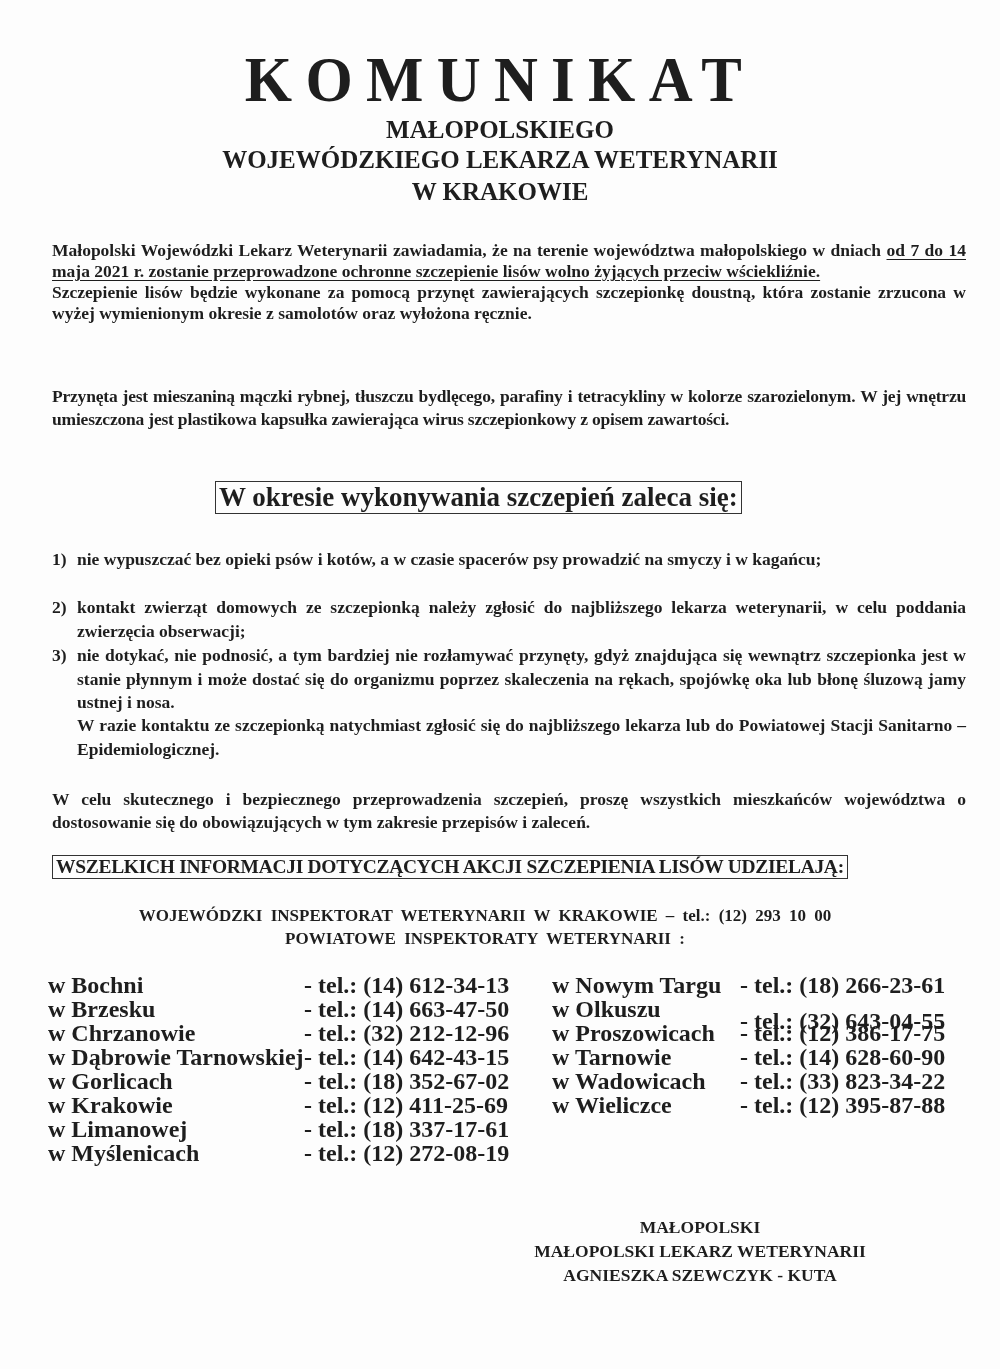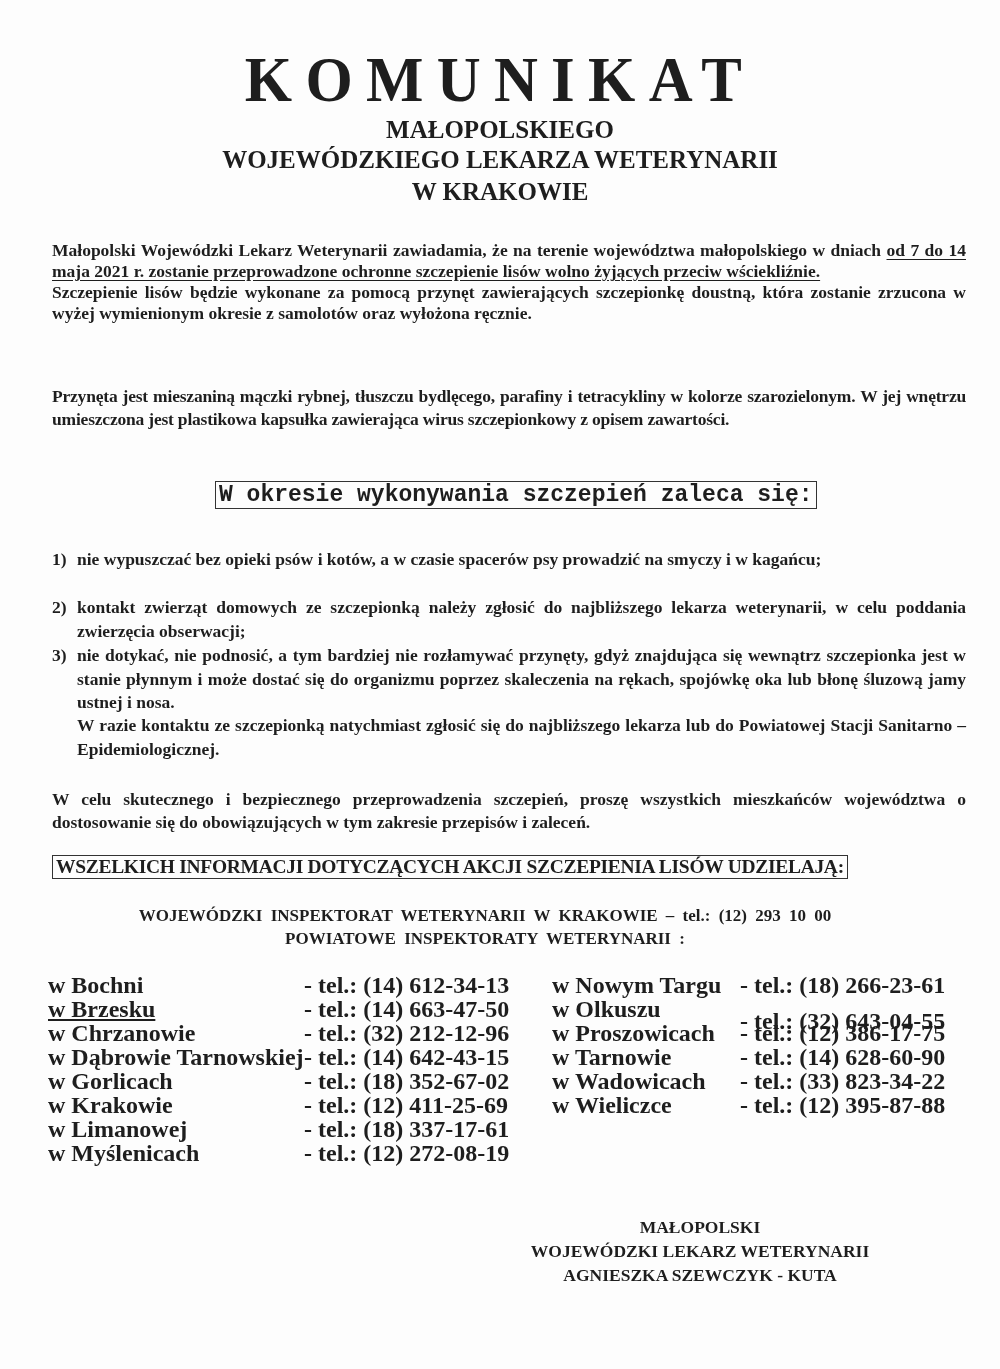--- a/index.html
+++ b/index.html
@@ -74,21 +74,21 @@
 
 <div class="abs para" style="top:240px;">
   <span>Małopolski Wojewódzki Lekarz Weterynarii zawiadamia, że na terenie województwa małopolskiego w dniach </span><span class="u">od 7 do 14 maja 2021 r. zostanie przeprowadzone ochronne szczepienie lisów wolno żyjących przeciw wściekliźnie.</span>
   <br>
   <span>Szczepienie lisów będzie wykonane za pomocą przynęt zawierających szczepionkę doustną, która zostanie zrzucona w wyżej wymienionym okresie z samolotów oraz wyłożona ręcznie.</span>
 </div>
 
 <div class="abs para" style="top:385px; line-height:23px; letter-spacing:-0.2px;">Przynęta jest mieszaniną mączki rybnej, tłuszczu bydlęcego, parafiny i tetracykliny w kolorze szarozielonym. W jej wnętrzu umieszczona jest plastikowa kapsułka zawierająca wirus szczepionkowy z opisem zawartości.</div>
 
 <div class="abs" style="left:215px; top:481px;">
-  <span class="boxed-heading" style="font-size:23px; display:inline-block;font-family:Liberation Mono, monospace;">W okresie wykonywania szczepień zaleca się:</span>
+  <span class="boxed-heading" style="font-size:27px; display:inline-block;">W okresie wykonywania szczepień zaleca się:</span>
 </div>
 
 <div class="abs list-item" style="top:548px;">
   <span class="num">1)</span>
   <span class="txt">nie wypuszczać bez opieki psów i kotów, a w czasie spacerów psy prowadzić na smyczy i w kagańcu;</span>
 </div>
 <div class="abs list-item" style="top:596px;">
   <span class="num">2)</span>
   <span class="txt">kontakt zwierząt domowych ze szczepionką należy zgłosić do najbliższego lekarza weterynarii, w celu poddania zwierzęcia obserwacji;</span>
 </div>
@@ -104,33 +104,33 @@
 
 <div class="abs" style="left:52px; top:855px;">
   <span class="boxed-heading" style="font-size:19.5px; display:inline-block; letter-spacing:-0.3px;">WSZELKICH INFORMACJI DOTYCZĄCYCH AKCJI SZCZEPIENIA LISÓW UDZIELAJĄ:</span>
 </div>
 
 <div class="abs center-line" style="top:905px; left:-15px;">WOJEWÓDZKI  INSPEKTORAT  WETERYNARII  W KRAKOWIE – tel.:  (12)  293 10 00</div>
 <div class="abs center-line" style="top:928px; left:-15px;">POWIATOWE  INSPEKTORATY  WETERYNARII :</div>
 
 <div class="abs" style="left:48px; top:973px; width:470px;">
   <div class="office-row" style="position:relative;"><span>w Bochni</span><span class="tel" style="left:256px;">-  tel.: (14) 612-34-13</span></div>
-  <div class="office-row" style="position:relative;text-decoration:underline;"><span>w Brzesku</span><span class="tel" style="left:256px;">-  tel.: (14) 663-47-50</span></div>
+  <div class="office-row" style="position:relative;"><span>w Brzesku</span><span class="tel" style="left:256px;">-  tel.: (14) 663-47-50</span></div>
   <div class="office-row" style="position:relative;"><span>w Chrzanowie</span><span class="tel" style="left:256px;">-  tel.: (32) 212-12-96</span></div>
   <div class="office-row" style="position:relative;"><span>w Dąbrowie Tarnowskiej</span><span class="tel" style="left:256px;">-  tel.: (14) 642-43-15</span></div>
   <div class="office-row" style="position:relative;"><span>w Gorlicach</span><span class="tel" style="left:256px;">-  tel.: (18) 352-67-02</span></div>
   <div class="office-row" style="position:relative;"><span>w Krakowie</span><span class="tel" style="left:256px;">-  tel.: (12) 411-25-69</span></div>
   <div class="office-row" style="position:relative;"><span>w Limanowej</span><span class="tel" style="left:256px;">-  tel.: (18) 337-17-61</span></div>
   <div class="office-row" style="position:relative;"><span>w Myślenicach</span><span class="tel" style="left:256px;">-  tel.: (12) 272-08-19</span></div>
 </div>
 
 <div class="abs" style="left:552px; top:973px; width:430px;">
   <div class="office-row" style="position:relative;"><span>w Nowym Targu</span><span class="tel" style="left:188px;">- tel.: (18) 266-23-61</span></div>
   <div class="office-row" style="position:relative;"><span>w Olkuszu</span><span class="tel" style="left:188px;margin-top:12px;">- tel.: (32) 643-04-55</span></div>
   <div class="office-row" style="position:relative;"><span>w Proszowicach</span><span class="tel" style="left:188px;">- tel.: (12) 386-17-75</span></div>
   <div class="office-row" style="position:relative;"><span>w Tarnowie</span><span class="tel" style="left:188px;">- tel.: (14) 628-60-90</span></div>
   <div class="office-row" style="position:relative;"><span>w Wadowicach</span><span class="tel" style="left:188px;">- tel.: (33) 823-34-22</span></div>
   <div class="office-row" style="position:relative;"><span>w Wieliczce</span><span class="tel" style="left:188px;">- tel.: (12) 395-87-88</span></div>
 </div>
 
 <div class="abs signature" style="top:1215px;">MAŁOPOLSKI</div>
-<div class="abs signature" style="top:1239px;">WOJEWÓDZKI LEKARZ WETERYNARII</div>
+<div class="abs signature" style="top:1239px;">MAŁOPOLSKI LEKARZ WETERYNARII</div>
 <div class="abs signature" style="top:1263px;">AGNIESZKA SZEWCZYK - KUTA</div>
 
 </body></html>

